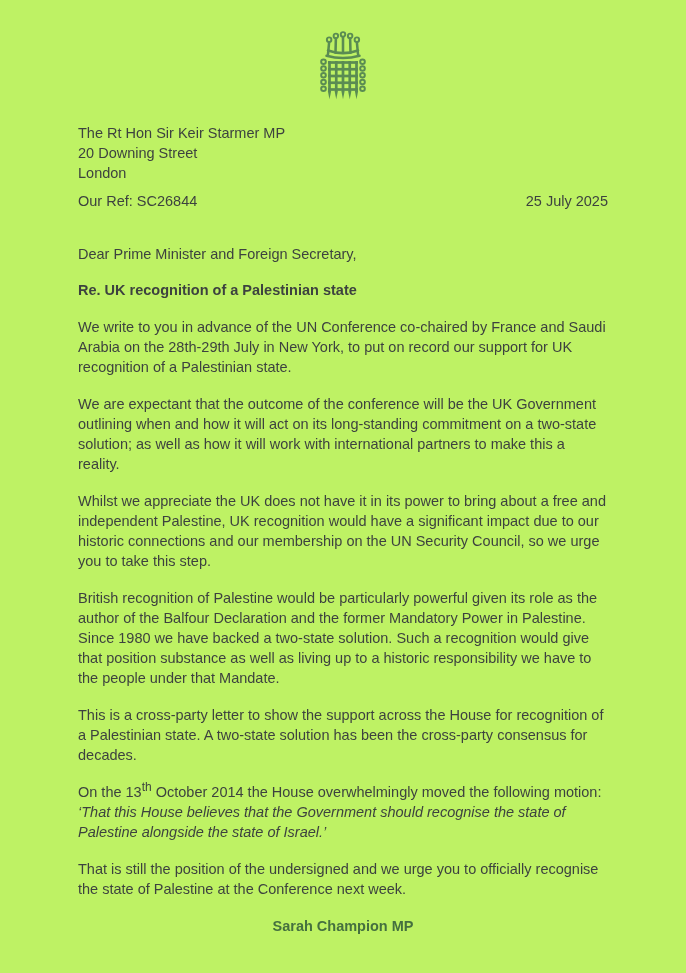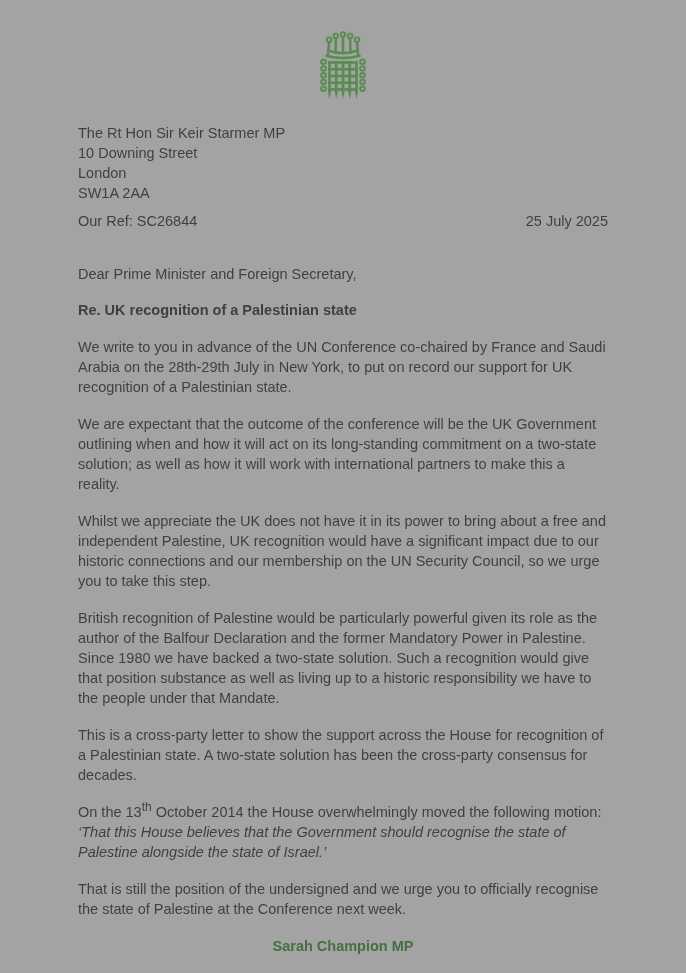--- a/index.html
+++ b/index.html
@@ -5,21 +5,21 @@
   html, body { margin: 0; padding: 0; }
   body {
     font-family: "Liberation Sans", "DejaVu Sans", sans-serif;
     background: #e9e9e0;
   }
   .page {
     position: relative;
     width: 686px;
     height: 973px;
     margin: 0 auto;
-    background: #a3a3a3;
+    background: #bef264;
     color: #3d423f;
     font-size: 14.5px;
     line-height: 20px;
     overflow: hidden;
     box-sizing: border-box;
     padding: 28px 78px 0 78px;
   }
   .logo-wrap {
     text-align: center;
     margin: 0 0 12px 0;
@@ -109,23 +109,22 @@
           <polygon points="47.8,84 52.2,84 50,95"></polygon>
           <polygon points="56.8,84 61.2,84 59,95"></polygon>
           <polygon points="65.8,84 70.2,84 68,95"></polygon>
         </g>
       </svg>
     </span>
   </div>
 
   <div class="recipient">
     <div>The Rt Hon Sir Keir Starmer MP</div>
-    <div>10 Downing Street</div>
+    <div>20 Downing Street</div>
     <div>London</div>
-    <div>SW1A 2AA</div>
   </div>
 
   <div class="ref-row">
     <span>Our Ref: SC26844</span>
     <span>25 July 2025</span>
   </div>
 
   <p class="salutation">Dear Prime Minister and Foreign Secretary,</p>
 
   <p class="subject">Re. UK recognition of a Palestinian state</p>

